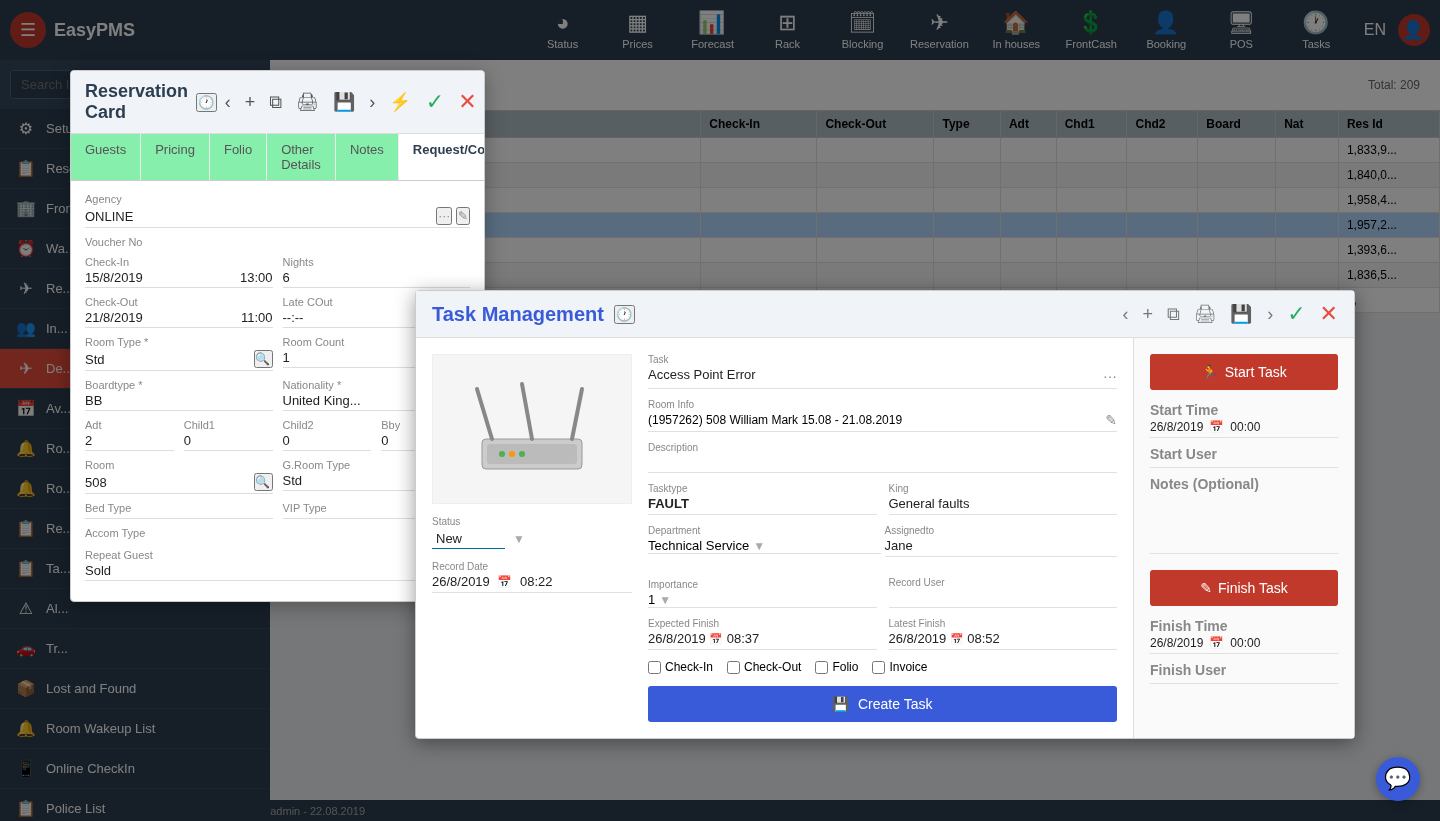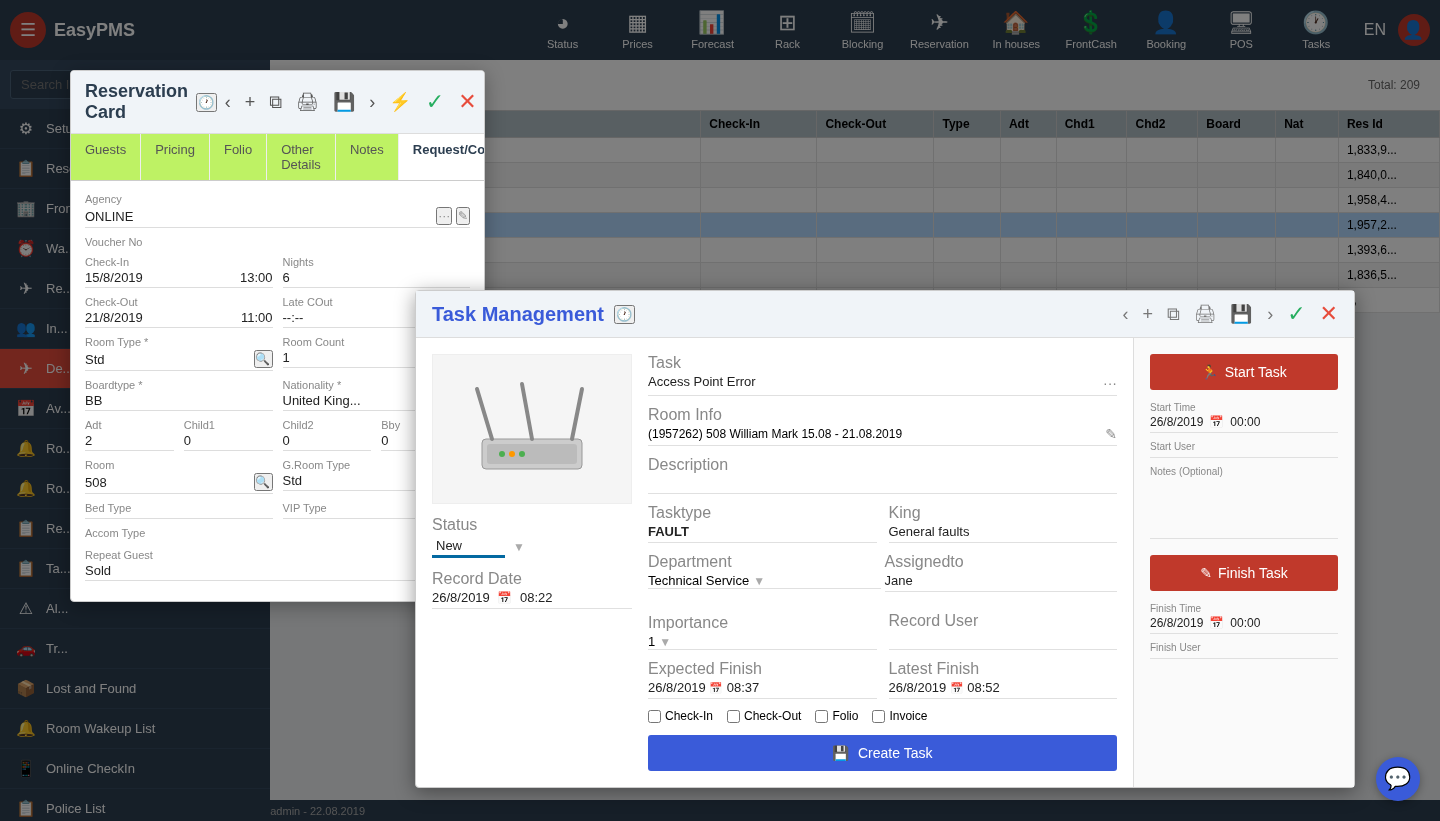--- a/index.html
+++ b/index.html
@@ -191,21 +191,21 @@
       border: none;
       cursor: pointer;
       font-size: 18px;
       color: #555;
     }
     .res-card-toolbar .check-btn { color: #27ae60; font-size: 22px; }
     .res-card-toolbar .close-btn { color: #e74c3c; font-size: 22px; }
     .res-card-tabs {
       display: flex;
       border-bottom: 1px solid #ccc;
-      background: #bef264;
+      background: #86efac;
       font-size: 13px;
     }
     .res-card-tab {
       padding: 8px 14px;
       cursor: pointer;
       border-right: 1px solid #eee;
       color: #555;
     }
     .res-card-tab.active {
       background: white;
@@ -282,21 +282,21 @@
     .task-image {
       width: 200px;
       height: 150px;
       background: #f5f5f5;
       display: flex;
       align-items: center;
       justify-content: center;
       margin-bottom: 12px;
       border: 1px solid #eee;
     }
-    .task-field-label { font-size: 16px; color: #888; margin-bottom: 2px; }
+    .task-field-label { font-size: 10px; color: #888; margin-bottom: 2px; }
     .task-field-value {
       font-size: 13px;
       color: #222;
       border-bottom: 1px solid #e0e0e0;
       padding-bottom: 3px;
       margin-bottom: 10px;
     }
     .task-field-value.bold { font-weight: bold; }
     .task-field-row { display: flex; gap: 12px; }
     .task-field-row .task-field-col { flex: 1; }
@@ -304,21 +304,21 @@
     
     .status-row {
       display: flex;
       align-items: center;
       gap: 8px;
       margin-bottom: 12px;
     }
     .status-select {
       font-size: 13px;
       border: none;
-      border-bottom: 3px solid #0369a1;
+      border-bottom: 1px solid #0369a1;
       background: none;
       padding: 2px 4px;
       color: #222;
     }
 
     
     .checkbox-row {
       display: flex;
       gap: 14px;
       align-items: center;
@@ -367,21 +367,21 @@
       padding: 10px;
       font-size: 14px;
       border-radius: 3px;
       cursor: pointer;
       margin-bottom: 12px;
       display: flex;
       align-items: center;
       justify-content: center;
       gap: 6px;
     }
-    .right-field-label { font-size: 10px; color: #888; margin-bottom: 2px; }
+    .right-field-label { font-size: 14px; color: #888; margin-bottom: 2px; font-weight: bold; }
     .right-field-value {
       font-size: 12px;
       color: #222;
       border-bottom: 1px solid #e0e0e0;
       padding-bottom: 3px;
       margin-bottom: 8px;
       display: flex;
       align-items: center;
       gap: 6px;
     }

